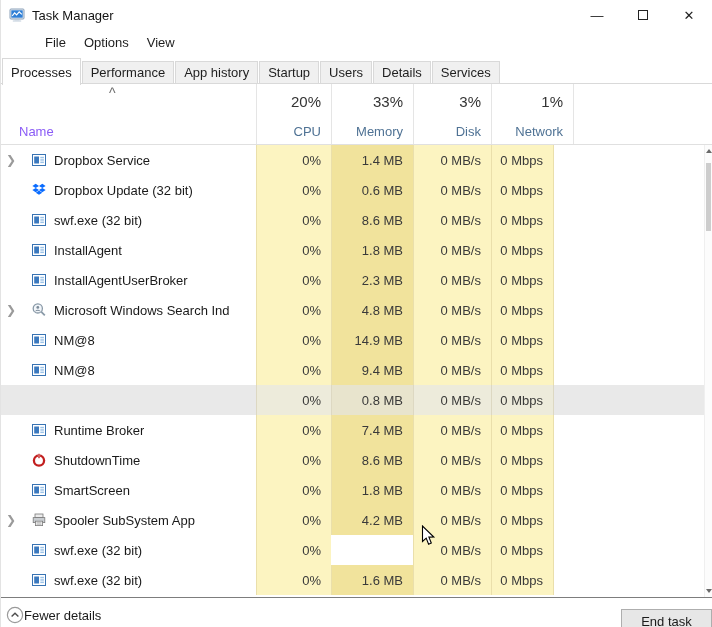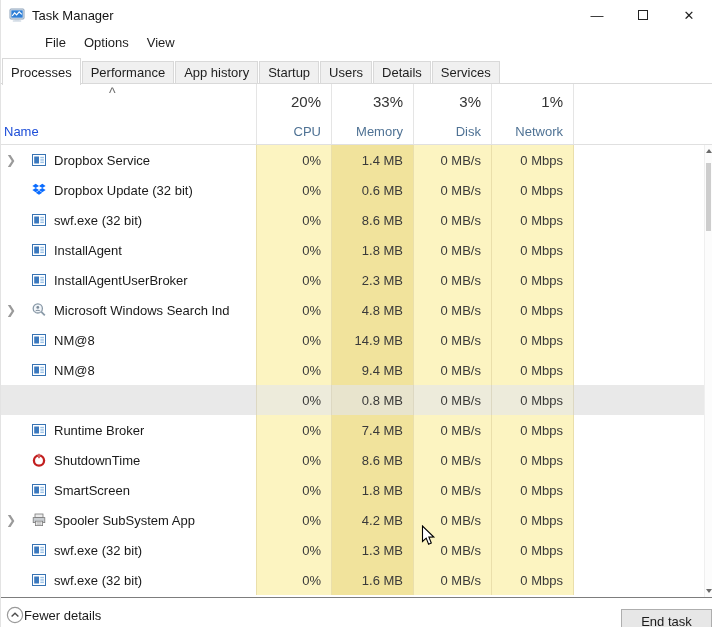--- a/index.html
+++ b/index.html
@@ -25,42 +25,42 @@
   .tabstrip { height:30px; display:flex; align-items:flex-end; padding-left:1px; position:relative; }
   .tabstrip::after { content:""; position:absolute; left:0; right:0; bottom:0; height:1px; background:#d9d9d9; }
   .tab { position:relative; font-size:13px; color:#1e1e1e; background:#f0f0f0;
          border:1px solid #d9d9d9; border-bottom:none; padding:3px 8px 4px 8px; margin-right:1px; }
   .tab.active { background:#fff; padding-top:6px; z-index:2; margin-bottom:-1px; padding-bottom:5px; }
   
   .colheader { position:absolute; left:0; top:84px; width:712px; height:61px; border-bottom:1px solid #e0e0e0; background:#fff; }
   .hcol { position:absolute; top:0; height:100%; }
   .hcol-name { left:0; width:255px; }
   .sort-caret { position:absolute; left:108px; top:1px; font-size:14px; color:#6e6e6e; }
-  .hname { position:absolute; left:3px; bottom:5px; font-size:13px; color:#1d4ed8; }
+  .hname { position:absolute; left:18px; bottom:5px; font-size:13px; color:#8b5cf6; }
   .hcol-metric { text-align:right; border-left:1px solid #e5e5e5; }
   .hcol-cpu  { left:255px; width:75px; }
   .hcol-mem  { left:330px; width:82px; }
   .hcol-disk { left:412px; width:78px; }
   .hcol-net  { left:490px; width:83px; border-right:1px solid #e5e5e5; }
   .husage { display:block; margin-top:9px; padding-right:10px; font-size:15px; color:#343434; }
   .hlabel { position:absolute; right:10px; bottom:5px; font-size:13px; color:var(--header-label-blue,#4f7294); }
   
   .rows { position:absolute; left:0; top:145px; width:712px; height:452px; background:#fff; }
   .row { position:relative; height:30px; display:flex; align-items:center; }
   .row.selected { background:var(--selected-row,#e9e9e9);flex-direction:column; }
   .chev { width:20px; text-align:center; color:#9a9a9a; font-size:12px; line-height:1; }
   .picon { width:16px; height:16px; margin-left:10px; flex:0 0 auto; }
   .picon svg { width:16px; height:16px; display:block; }
   .pname { margin-left:7px; font-size:13px; color:#191919; white-space:nowrap; overflow:hidden; max-width:175px; }
   .cell { position:absolute; top:0; height:100%; display:flex; align-items:center; justify-content:flex-end;
           padding-right:10px; font-size:13px; color:#3a3a3a; }
   .cell.cpu  { left:255px; width:75px; background:var(--heat-light); border-left:1px solid var(--heat-separator); }
   .cell.mem  { left:330px; width:82px; background:var(--heat-memory); border-left:1px solid var(--heat-separator); }
   .cell.disk { left:412px; width:78px; background:var(--heat-light); border-left:1px solid var(--heat-separator); }
-  .cell.net  { left:490px; width:83px; background:var(--heat-light); border-left:1px solid var(--heat-separator); border-right:1px solid var(--heat-separator); }
+  .cell.net  { left:490px; width:63px; background:var(--heat-light); border-left:1px solid var(--heat-separator); border-right:1px solid var(--heat-separator); }
   .row.selected .cell.cpu, .row.selected .cell.disk, .row.selected .cell.net { background:var(--selected-heat-light,#edebdb); border-color:#ddd8c2; }
   .row.selected .cell.mem { background:var(--selected-heat-memory,#e8e4cd); border-color:#ddd8c2;text-align:center; }
   
   .scrollbar { position:absolute; right:0; top:145px; width:8px; height:452px; background:#fcfcfc; border-left:1px solid #efefef; }
   .sb-thumb { position:absolute; left:1px; right:1px; top:18px; height:68px; background:#cdcdcd; }
   .sb-up, .sb-down { position:absolute; left:1px; width:0; height:0; border-left:3px solid transparent; border-right:3px solid transparent; }
   .sb-up   { top:4px;    border-bottom:4px solid #6a6a6a; }
   .sb-down { bottom:4px; border-top:4px solid #6a6a6a; }
   
   .footer { position:absolute; left:0; top:597px; width:712px; height:30px; border-top:1px solid #7d7d7d; background:#fff; }
@@ -359,21 +359,20 @@
         <svg viewBox="0 0 16 16">
           <rect x="1.5" y="2.5" width="13" height="11" fill="#fff" stroke="#3873b3"></rect>
           <rect x="3.2" y="4.5" width="4.8" height="7" fill="#3b78bd"></rect>
           <rect x="9.3" y="4.8" width="3.6" height="1.5" fill="#9cc3e8"></rect>
           <rect x="9.3" y="7.2" width="3.6" height="1.5" fill="#9cc3e8"></rect>
           <rect x="9.3" y="9.6" width="3.6" height="1.5" fill="#9cc3e8"></rect>
         </svg>
       </span>
     <span class="pname">swf.exe (32 bit)</span>
     <span class="cell cpu">0%</span>
-    <span class="cell mem">1.3 MB</span>
     <span class="cell disk">0 MB/s</span>
     <span class="cell net">0 Mbps</span>
   </div>
     <div class="row">
     <span class="chev"></span>
     <span class="picon">
         <svg viewBox="0 0 16 16">
           <rect x="1.5" y="2.5" width="13" height="11" fill="#fff" stroke="#3873b3"></rect>
           <rect x="3.2" y="4.5" width="4.8" height="7" fill="#3b78bd"></rect>
           <rect x="9.3" y="4.8" width="3.6" height="1.5" fill="#9cc3e8"></rect>

